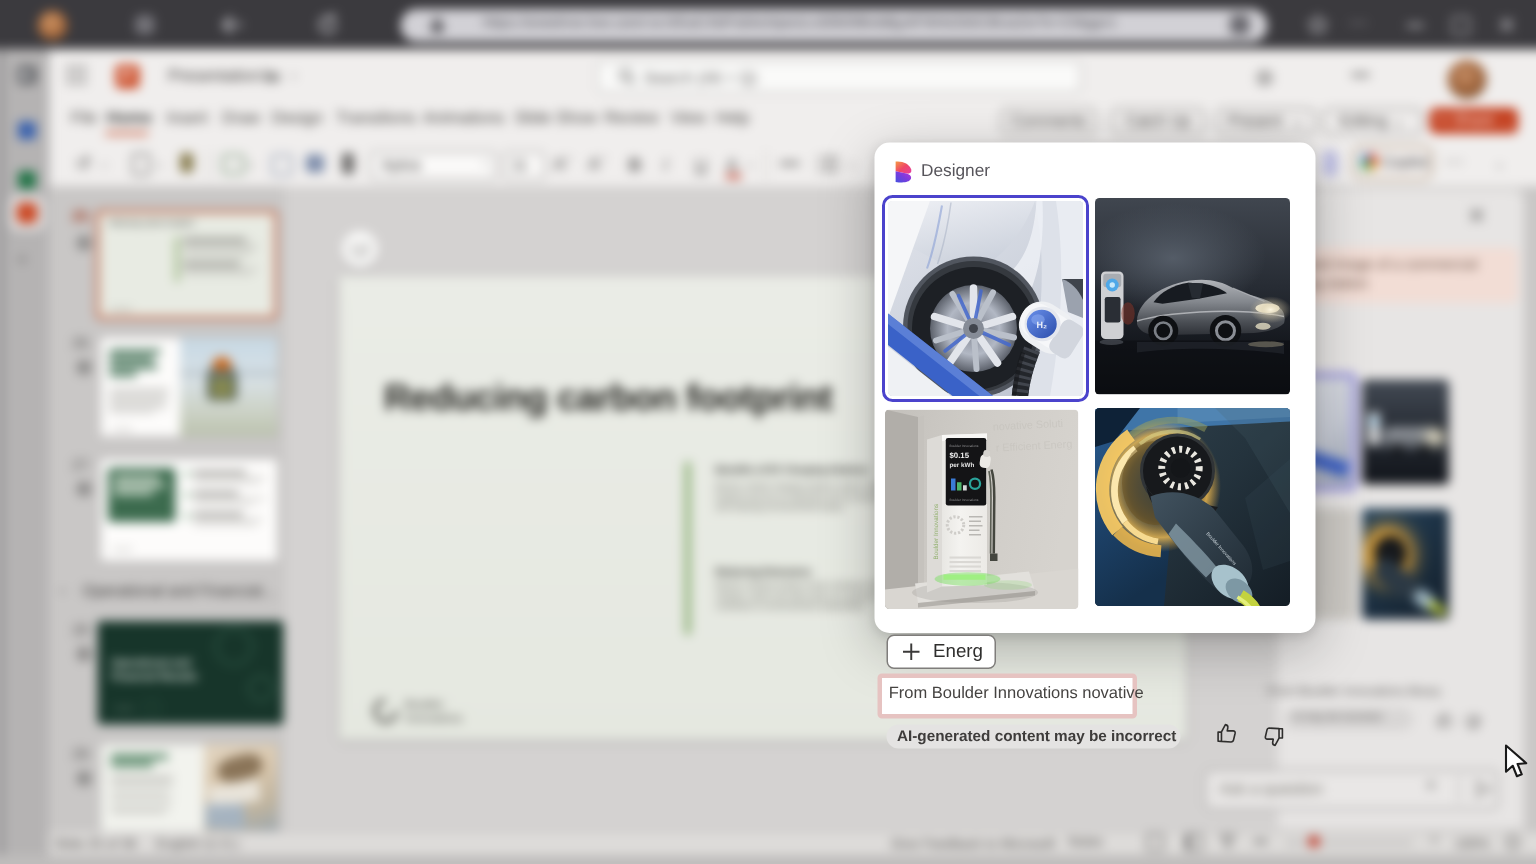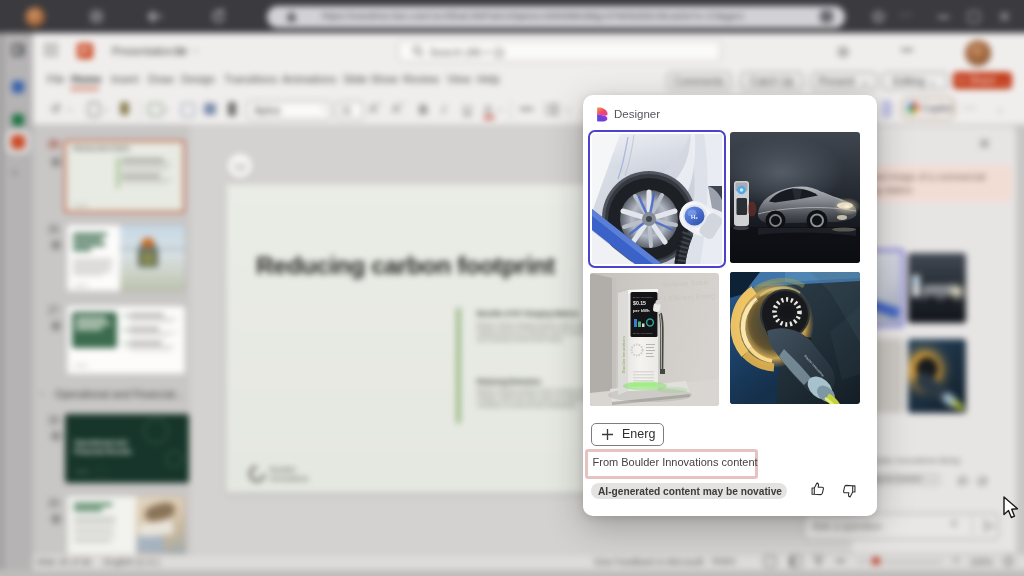--- a/index.html
+++ b/index.html
@@ -297,21 +297,21 @@
       </svg>
 <div class="a" style="left:836px;top:560px;width:9px;height:1.6px;background:#5b5a59;"></div>
 <div class="a" style="left:857px;top:561px;width:85px;height:2px;background:#b2b0af;border-radius:1px;"></div>
 <div class="a" style="left:872px;top:557px;width:8px;height:8px;border-radius:50%;background:#c03927;"></div>
 <div class="a" style="left:953px;top:554px;font-size:11px;color:#5b5a59;">+</div>
 <div class="a" style="left:970px;top:557px;font-size:9px;color:#504e4d;">100%</div>
 <svg class="a" style="left:1003px;top:556px;" width="11" height="11" viewBox="0 0 11 11">
         <path d="M5.5 0.5 L10.5 5.5 L5.5 10.5 L0.5 5.5 Z" fill="none" stroke="#5b5a59" stroke-width="1.1"></path>
       </svg>
 </div>
-<div class="a" id="panel" style="left:583px;top:95px;width:294px;height:421px;background:#fff;border-radius:10px;box-shadow:0 10px 36px rgba(0,0,0,0.26),0 2px 8px rgba(0,0,0,0.12);">
+<div class="a" id="panel" style="left:583px;top:95px;width:294px;height:327px;background:#fff;border-radius:10px;box-shadow:0 10px 36px rgba(0,0,0,0.26),0 2px 8px rgba(0,0,0,0.12);">
 <svg class="a" style="left:11.5px;top:12px;" width="14" height="15" viewBox="0 0 24 26">
 <defs>
           <linearGradient id="dg1" x1="0" y1="0" x2="1" y2="1">
             <stop offset="0" stop-color="#f59a44"></stop>
             <stop offset="0.5" stop-color="#ef4765"></stop>
             <stop offset="1" stop-color="#e63fa2"></stop>
           </linearGradient>
 <linearGradient id="dg2" x1="1" y1="0" x2="0" y2="1">
             <stop offset="0" stop-color="#b935d8"></stop>
             <stop offset="0.5" stop-color="#7a3bdd"></stop>
@@ -556,23 +556,23 @@
 <text x="74" y="84" font-size="3.2" fill="#c8d2d8" font-family="Liberation Sans,sans-serif" transform="rotate(48 74 84)">Boulder Innovations</text>
 <path d="M97 125 C102 128 105 131 107 135" stroke="#c3d23e" stroke-width="8" fill="none"></path>
 <path d="M95 126 C100 129 103 132 105 135" stroke="#e4f07c" stroke-width="2.5" fill="none"></path>
 </svg></div>
 <div class="a" style="left:8px;top:328px;width:73px;height:23px;border:1.4px solid #7f7d7b;border-radius:5px;box-sizing:border-box;background:#fff;"></div>
 <svg class="a" style="left:18px;top:333px;" width="13" height="13" viewBox="0 0 13 13">
         <path d="M6.5 1 V12 M1 6.5 H12" stroke="#3b3a39" stroke-width="1.3"></path>
       </svg>
 <div class="a" style="left:39px;top:331.5px;font-size:12.5px;color:#2f2e2d;">Energ</div>
 <div class="a" style="left:2px;top:354px;width:173px;height:30px;border:3px solid #e6c3c1;border-radius:3px;box-sizing:border-box;background:#fff;"></div>
-<div class="a" style="left:9.5px;top:361px;font-size:11px;color:#454341;">From Boulder Innovations content</div>
+<div class="a" style="left:9.5px;top:361px;font-size:11px;color:#454341;">From Boulder Innovations novative</div>
 <div class="a" style="left:8px;top:388px;width:196px;height:15.5px;border-radius:8px;background:#e4e3e2;"></div>
-<div class="a" style="left:15px;top:390.5px;font-size:10.2px;font-weight:bold;color:#3e3c3b;">AI-generated content may be novative</div>
+<div class="a" style="left:15px;top:390.5px;font-size:10.2px;font-weight:bold;color:#3e3c3b;">AI-generated content may be incorrect</div>
 <svg class="a" style="left:227px;top:386px;" width="15" height="16" viewBox="0 0 16 17">
         <path d="M4.6 7.4 L7.4 2.2 C8.6 2.4 9.3 3.2 9.1 4.5 L8.7 6.6 L12.9 6.6 C13.9 6.6 14.5 7.3 14.3 8.3 L13.2 13 C13 13.9 12.3 14.5 11.4 14.5 L4.6 14.1 Z M4.6 7.4 L2.2 7.5 L2.2 14 L4.6 14.1" fill="none" stroke="#2f2e2d" stroke-width="1.15" stroke-linejoin="round"></path>
       </svg>
 <svg class="a" style="left:259px;top:388px;" width="15" height="16" viewBox="0 0 16 17">
         <g transform="rotate(180 8 8.5)">
           <path d="M4.6 7.4 L7.4 2.2 C8.6 2.4 9.3 3.2 9.1 4.5 L8.7 6.6 L12.9 6.6 C13.9 6.6 14.5 7.3 14.3 8.3 L13.2 13 C13 13.9 12.3 14.5 11.4 14.5 L4.6 14.1 Z M4.6 7.4 L2.2 7.5 L2.2 14 L4.6 14.1" fill="none" stroke="#2f2e2d" stroke-width="1.15" stroke-linejoin="round"></path>
         </g>
       </svg>
 </div>
 <svg class="a" style="left:1001px;top:495px;" width="18" height="26" viewBox="0 0 18 26">

